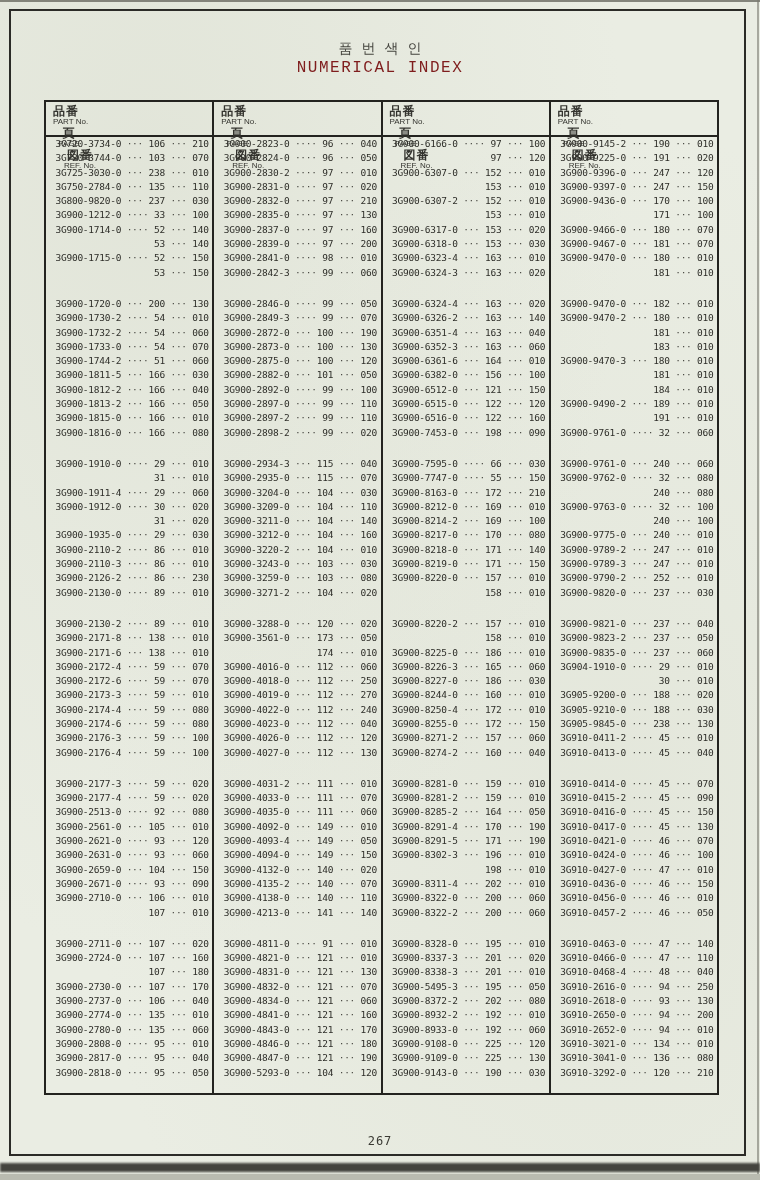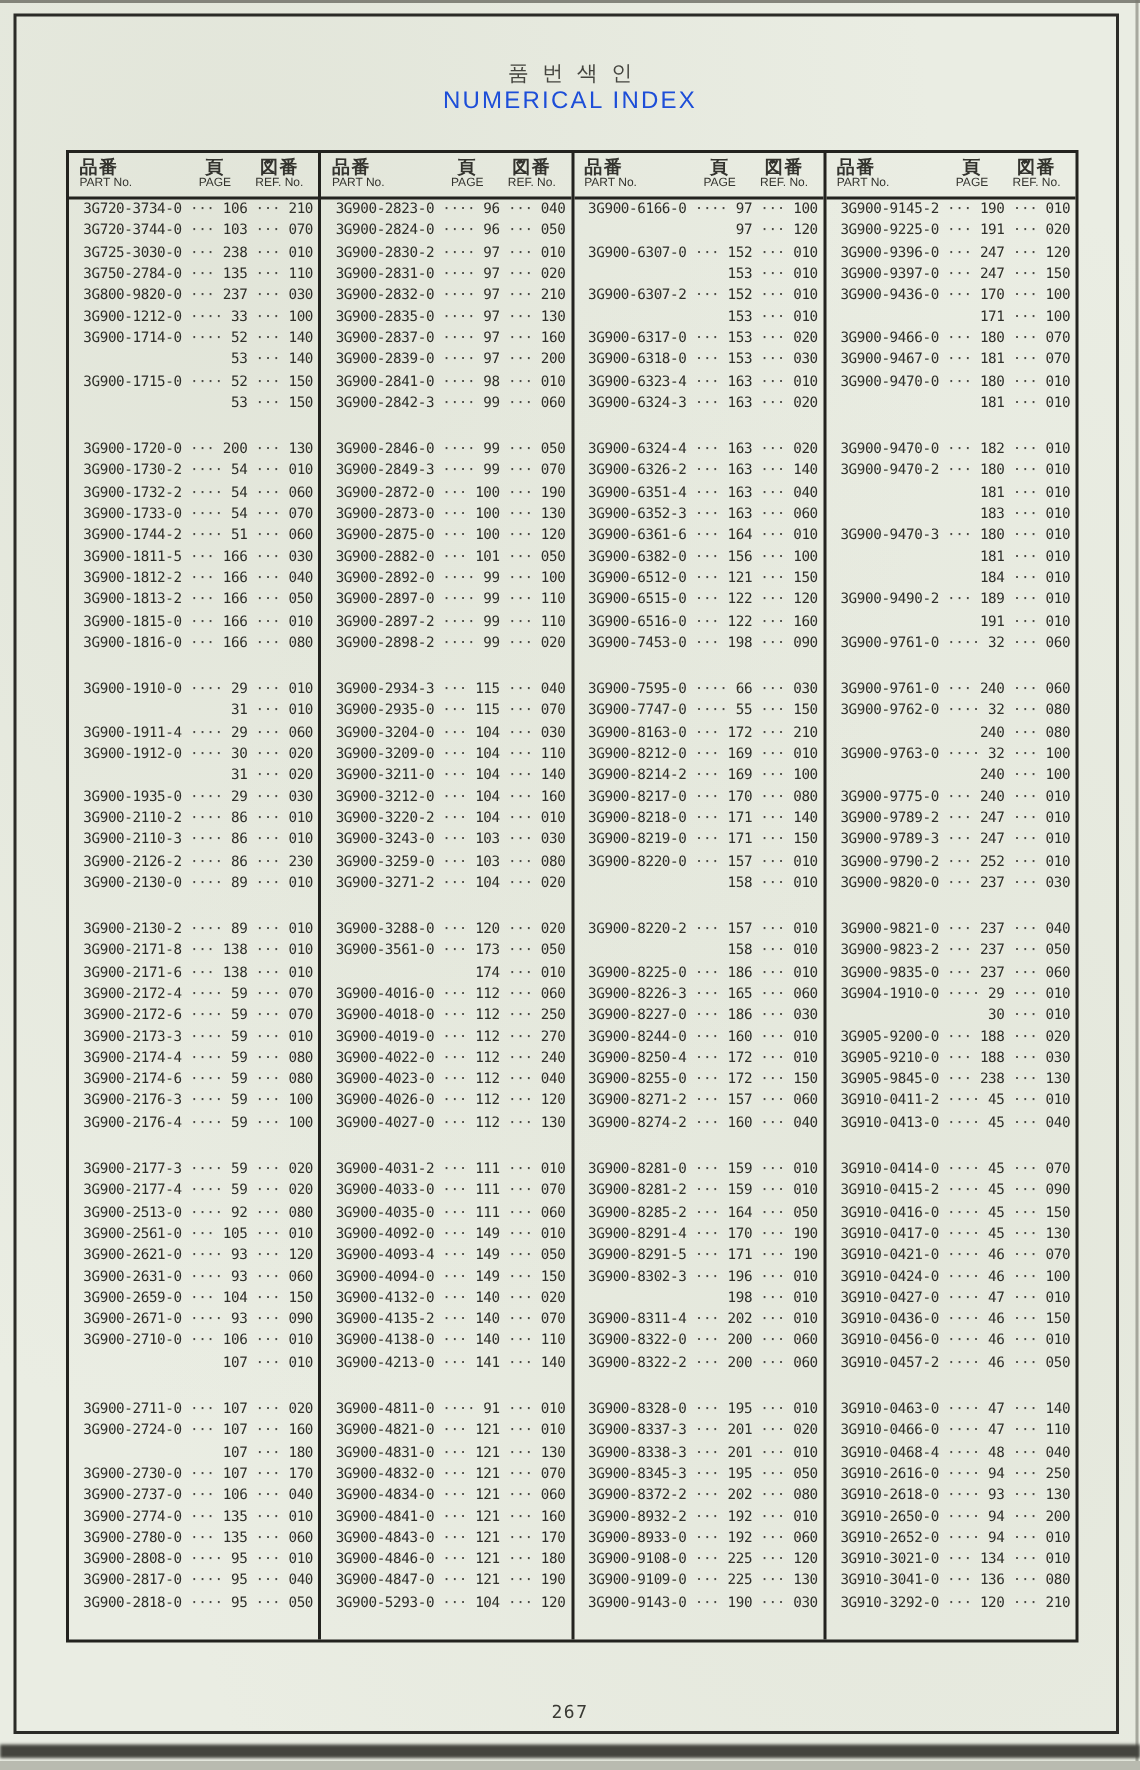--- a/index.html
+++ b/index.html
@@ -18,31 +18,31 @@
   .edge-top{position:absolute;left:0;top:0;width:760px;height:2px;background:#6a6a62;opacity:.8;}
   .edge-right{position:absolute;right:1px;top:0;width:2px;height:1180px;background:#7a7a70;opacity:.6;}
   .edge-bottom{position:absolute;left:0;top:1163px;width:760px;height:9px;background:#44443e;filter:blur(1px);}
   .edge-bottom2{position:absolute;left:0;top:1174px;width:760px;height:6px;background:#b9bbb0;}
   .frame{
     position:absolute;left:9px;top:9px;width:737px;height:1147px;
     border:2px solid #2b2b27;box-sizing:border-box;pointer-events:none;
   }
   .title-block{position:absolute;left:0;top:40px;width:760px;text-align:center;color:#45453f;}
   .title-local{font-family:"Liberation Serif", serif;font-size:14px;letter-spacing:9px;text-indent:9px;}
-  .title-en{font-family:Liberation Sans, sans-serif;font-size:16px;letter-spacing:1.5px;margin-top:1px;color:#1d4ed8;}
+  .title-en{font-family:Liberation Mono, monospace;font-size:16px;letter-spacing:1.5px;margin-top:1px;color:#7f1d1d;}
   .index-table{
     position:absolute;left:44px;top:100px;width:675px;height:995px;
     border:2px solid #23231f;box-sizing:border-box;background:transparent;
   }
   .columns{display:flex;width:100%;height:100%;}
   .col{flex:1;min-width:0;border-right:2px solid #23231f;display:flex;flex-direction:column;}
   .col:last-child{border-right:none;}
   .col-header{
     height:35px;box-sizing:border-box;border-bottom:2px solid #23231f;
-    display:flex;align-items:flex-start;padding:3px 5px 0 7px;color:#33332e;
+    display:flex;align-items:flex-start;padding:3px 17px 0 7px;color:#33332e;flex-direction:column;
   }
   .hcell{line-height:1.1;}
   .hcell .cjk{font-size:12px;font-weight:bold;letter-spacing:1px;}
   .hcell .lat{font-size:8px;letter-spacing:0;}
   .h-part{flex:1;text-align:left;}
   .h-page{width:32px;text-align:center;}
   .h-ref{width:42px;text-align:center;margin-left:6px;}
   .col-body{
     flex:1;padding:0 0 0 6px;
     font-family:"DejaVu Sans Mono", monospace;
@@ -326,21 +326,21 @@
             <div class="row"><span class="part">3G900-8302-3</span><span class="dots"> ··· </span><span class="pageno">196</span><span class="dots"> ··· </span><span class="refno">010</span></div>
             <div class="row"><span class="part">            </span><span class="dots">     </span><span class="pageno">198</span><span class="dots"> ··· </span><span class="refno">010</span></div>
             <div class="row"><span class="part">3G900-8311-4</span><span class="dots"> ··· </span><span class="pageno">202</span><span class="dots"> ··· </span><span class="refno">010</span></div>
             <div class="row"><span class="part">3G900-8322-0</span><span class="dots"> ··· </span><span class="pageno">200</span><span class="dots"> ··· </span><span class="refno">060</span></div>
             <div class="row"><span class="part">3G900-8322-2</span><span class="dots"> ··· </span><span class="pageno">200</span><span class="dots"> ··· </span><span class="refno">060</span></div>
           </div>
           <div class="block">
             <div class="row"><span class="part">3G900-8328-0</span><span class="dots"> ··· </span><span class="pageno">195</span><span class="dots"> ··· </span><span class="refno">010</span></div>
             <div class="row"><span class="part">3G900-8337-3</span><span class="dots"> ··· </span><span class="pageno">201</span><span class="dots"> ··· </span><span class="refno">020</span></div>
             <div class="row"><span class="part">3G900-8338-3</span><span class="dots"> ··· </span><span class="pageno">201</span><span class="dots"> ··· </span><span class="refno">010</span></div>
-            <div class="row"><span class="part">3G900-8345-3</span><span class="dots"> ··· </span><span class="pageno">195</span><span class="dots"> ··· </span><span class="refno">050</span></div>
+            <div class="row"><span class="part">3G900-5495-3</span><span class="dots"> ··· </span><span class="pageno">195</span><span class="dots"> ··· </span><span class="refno">050</span></div>
             <div class="row"><span class="part">3G900-8372-2</span><span class="dots"> ··· </span><span class="pageno">202</span><span class="dots"> ··· </span><span class="refno">080</span></div>
             <div class="row"><span class="part">3G900-8932-2</span><span class="dots"> ··· </span><span class="pageno">192</span><span class="dots"> ··· </span><span class="refno">010</span></div>
             <div class="row"><span class="part">3G900-8933-0</span><span class="dots"> ··· </span><span class="pageno">192</span><span class="dots"> ··· </span><span class="refno">060</span></div>
             <div class="row"><span class="part">3G900-9108-0</span><span class="dots"> ··· </span><span class="pageno">225</span><span class="dots"> ··· </span><span class="refno">120</span></div>
             <div class="row"><span class="part">3G900-9109-0</span><span class="dots"> ··· </span><span class="pageno">225</span><span class="dots"> ··· </span><span class="refno">130</span></div>
             <div class="row"><span class="part">3G900-9143-0</span><span class="dots"> ··· </span><span class="pageno">190</span><span class="dots"> ··· </span><span class="refno">030</span></div>
           </div>
         </div>
       </div>
       <div class="col">

